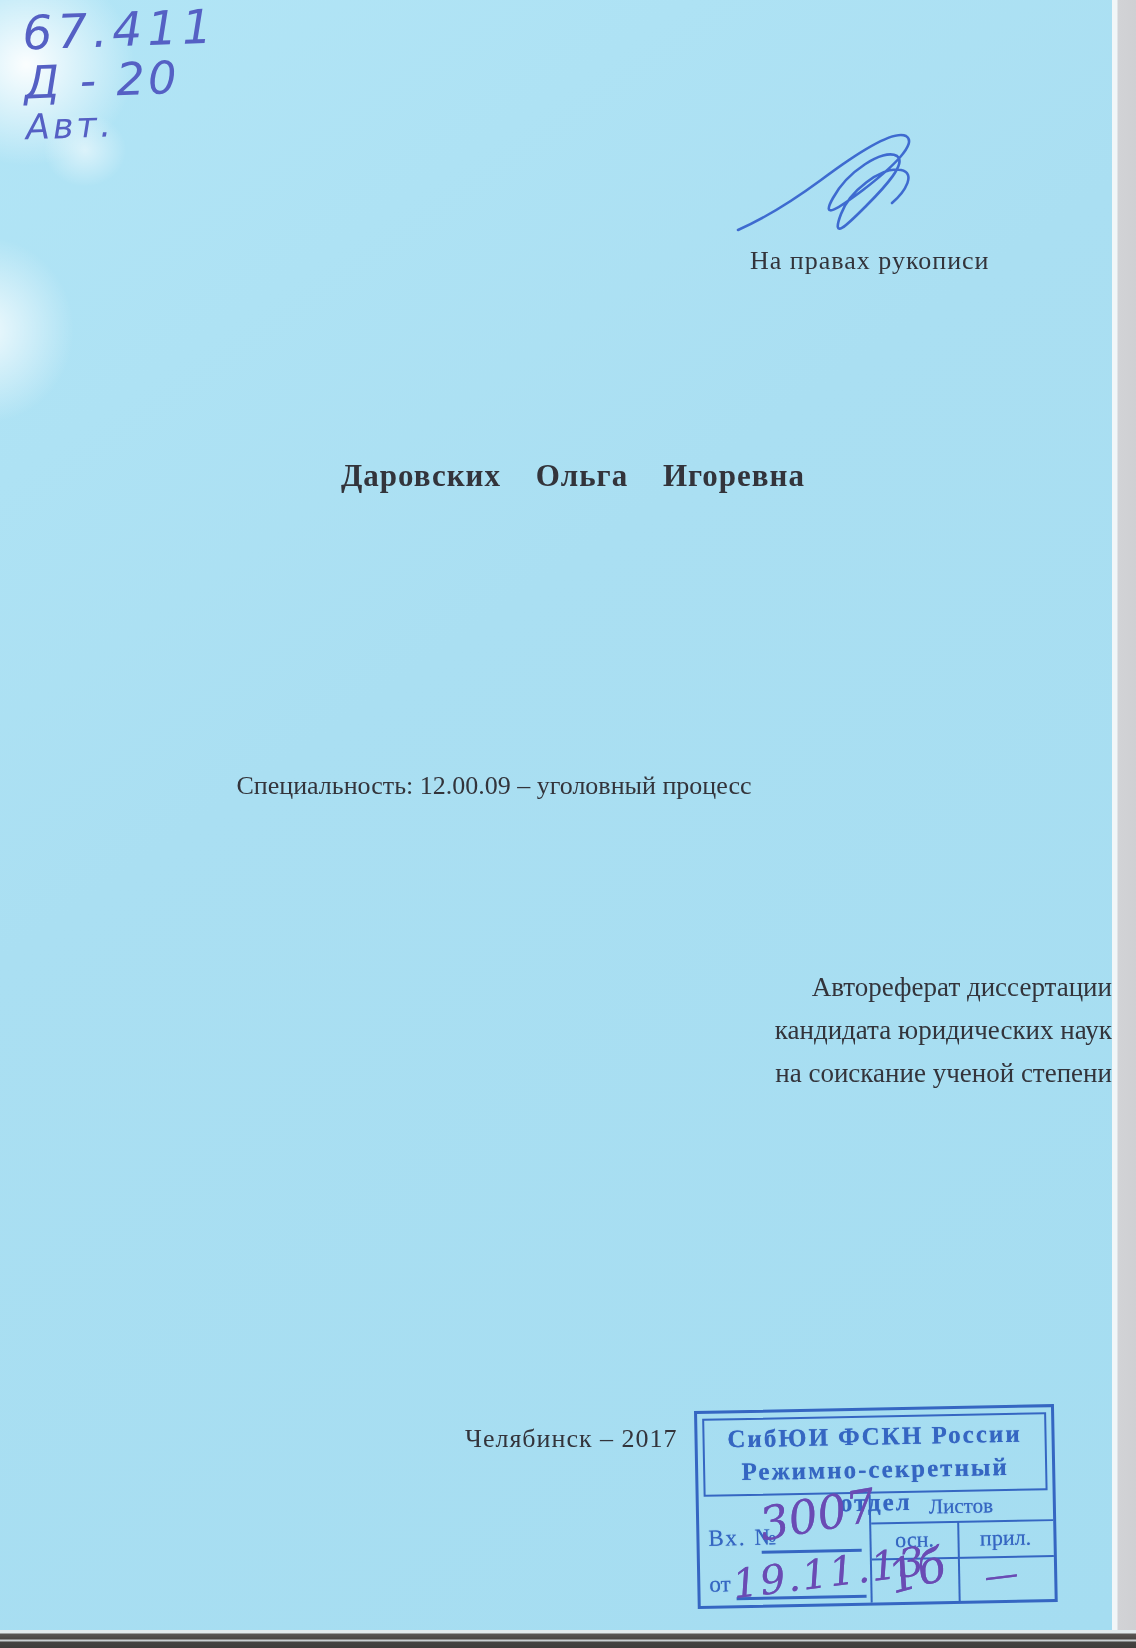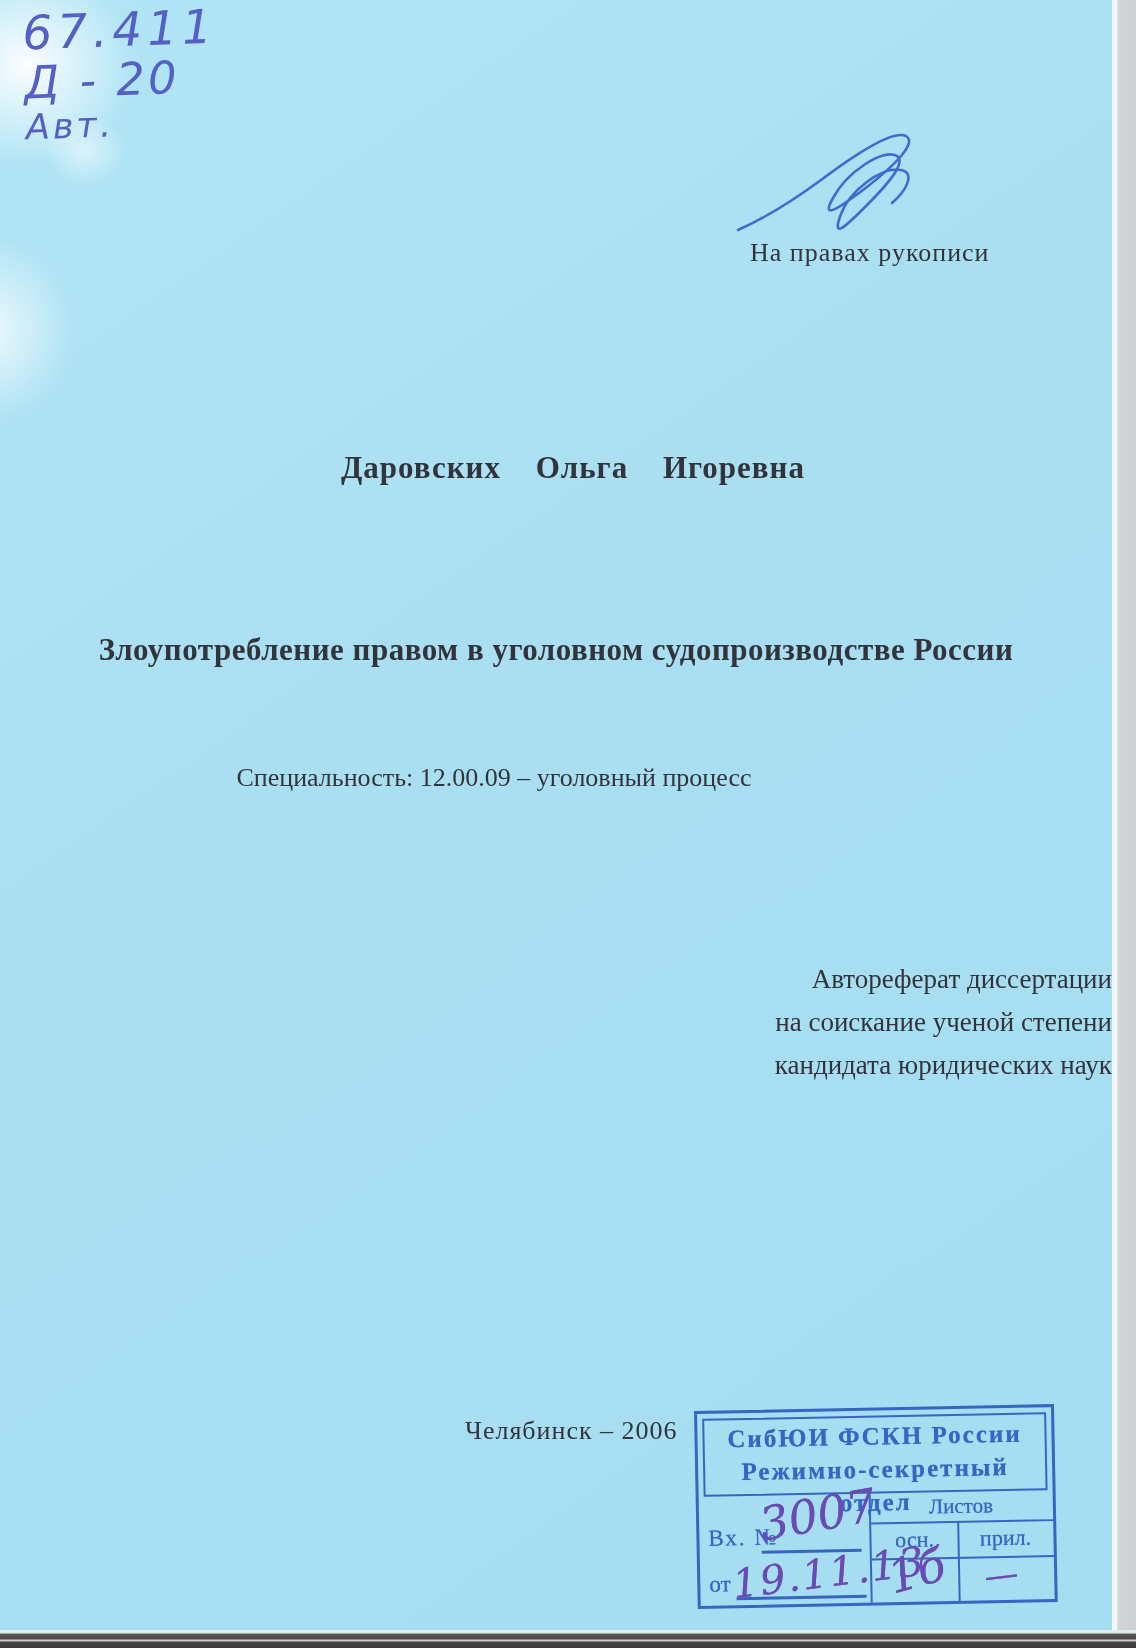--- a/index.html
+++ b/index.html
@@ -35,21 +35,21 @@
   
   .libcode{position:absolute;left:24px;top:2px;color:#5560c4;
     font-family:"DejaVu Sans", sans-serif;font-style:italic;
     transform:rotate(-2deg);}
   .lc1{font-size:47px;letter-spacing:5px;}
   .lc2{font-size:45px;letter-spacing:3px;margin-top:-4px;}
   .lc3{font-size:35px;letter-spacing:3px;margin-top:-2px;}
   
   .sig{position:absolute;left:735px;top:126px;width:228px;height:116px;}
   
-  .print{color:#33343b;position:absolute;}
+  .print{color:#33343b;position:absolute;margin-top:8px;}
   .note{left:750px;top:238px;font-size:26px;letter-spacing:1px;}
   .author{left:17px;top:450px;width:1112px;text-align:center;
     font-size:31px;font-weight:bold;letter-spacing:1px;word-spacing:26px;}
   .dtitle{left:0;top:632px;width:1112px;text-align:center;
     font-size:31px;font-weight:bold;letter-spacing:.5px;}
   .spec{left:14px;top:763px;width:960px;text-align:center;font-size:26px;}
   .abstract{left:0;top:958px;width:1112px;text-align:right;
     font-size:27px;line-height:43px;}
   .city{left:465px;top:1416px;font-size:26px;letter-spacing:1px;}
   
@@ -103,31 +103,30 @@
                C183,17 158,41 128,64 C104,82 85,95 98,72
                C112,46 148,22 162,30 C172,37 150,61 132,79
                C114,97 95,117 106,88 C114,66 146,40 166,44
                C181,47 171,65 157,77" fill="none" stroke="#3e6bd0" stroke-width="2.6" stroke-linecap="round" stroke-linejoin="round"></path>
     </svg>
 
     <div class="print note">На правах рукописи</div>
 
     <div class="print author">Даровских Ольга Игоревна</div>
 
-    <div class="print dtitle">Злоупотребление правом в уголовном судопроизводстве России</div>
 
     <div class="print spec">Специальность: 12.00.09 – уголовный процесс</div>
 
     <div class="print abstract">
       <div>Автореферат диссертации</div>
+      <div>кандидата юридических наук</div>
       <div>на соискание ученой степени</div>
-      <div>кандидата юридических наук</div>
     </div>
 
-    <div class="print city">Челябинск – 2006</div>
+    <div class="print city">Челябинск – 2017</div>
 
     <div class="stamp">
       <div class="s-head">
         <div>СибЮИ ФСКН России</div>
         <div>Режимно-секретный отдел</div>
       </div>
 
       <div class="s-line s-v1"></div>
       <div class="s-line s-h1"></div>
       <div class="s-line s-v2"></div>

